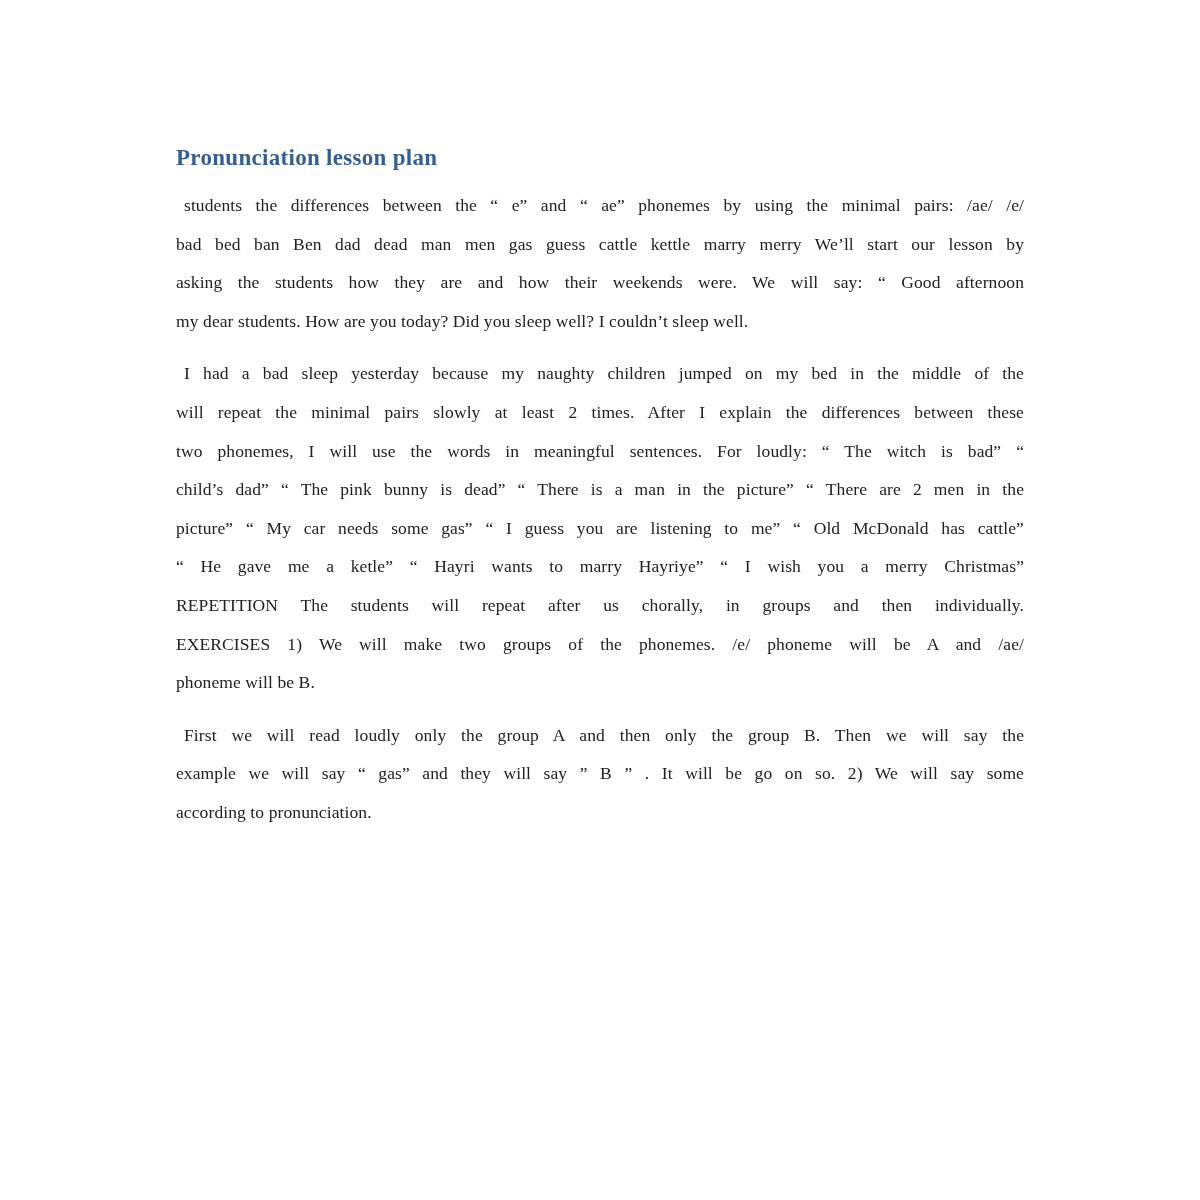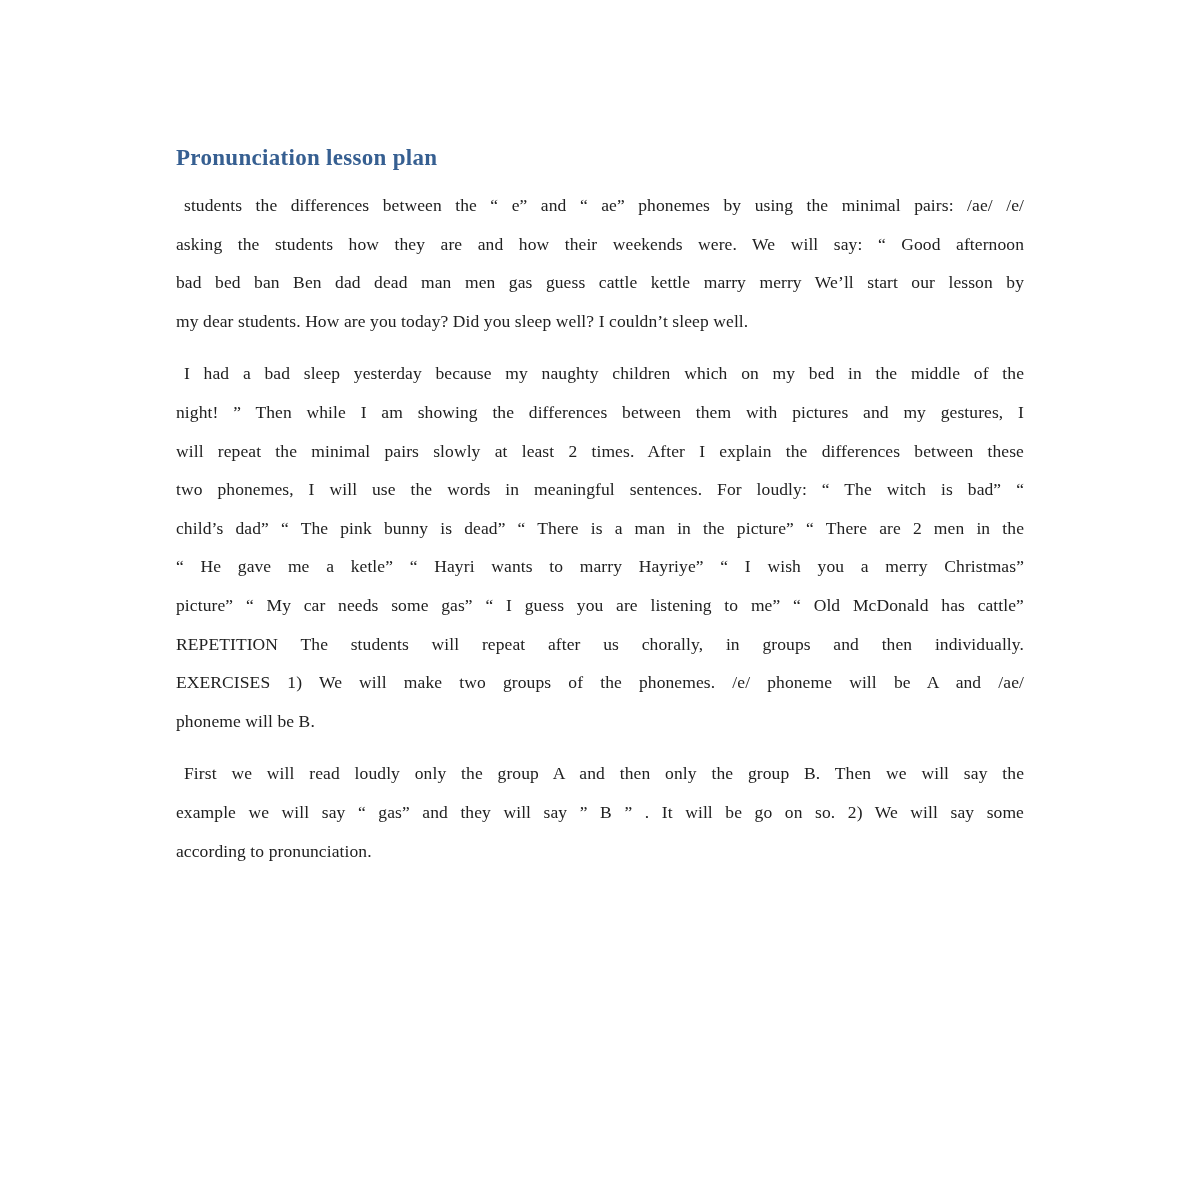--- a/index.html
+++ b/index.html
@@ -48,32 +48,31 @@
 </style>
 </head>
 <body>
 
 <div class="canvas" style="background: rgb(255, 255, 255);">
   <div class="page-content">
     <h1 class="doc-title" style="color: rgb(54, 95, 145);">Pronunciation lesson plan</h1>
     <div id="paragraphs" style="color: rgb(33, 33, 33);">
         <div class="para">
           <div class="line">students the differences between the “ e” and “ ae” phonemes by using the minimal pairs: /ae/ /e/</div>
+          <div class="line">bad bed ban Ben dad dead man men gas guess cattle kettle marry merry We’ll start our lesson by</div>
           <div class="line">asking the students how they are and how their weekends were. We will say: “ Good afternoon</div>
-          <div class="line">bad bed ban Ben dad dead man men gas guess cattle kettle marry merry We’ll start our lesson by</div>
           <div class="line last">my dear students. How are you today? Did you sleep well? I couldn’t sleep well.</div>
         </div>
         <div class="para">
-          <div class="line">I had a bad sleep yesterday because my naughty children which on my bed in the middle of the</div>
-          <div class="line">night! ” Then while I am showing the differences between them with pictures and my gestures, I</div>
+          <div class="line">I had a bad sleep yesterday because my naughty children jumped on my bed in the middle of the</div>
           <div class="line">will repeat the minimal pairs slowly at least 2 times. After I explain the differences between these</div>
           <div class="line">two phonemes, I will use the words in meaningful sentences. For loudly: “ The witch is bad” “</div>
           <div class="line">child’s dad” “ The pink bunny is dead” “ There is a man in the picture” “ There are 2 men in the</div>
+          <div class="line">picture” “ My car needs some gas” “ I guess you are listening to me” “ Old McDonald has cattle”</div>
           <div class="line">“ He gave me a ketle” “ Hayri wants to marry Hayriye” “ I wish you a merry Christmas”</div>
-          <div class="line">picture” “ My car needs some gas” “ I guess you are listening to me” “ Old McDonald has cattle”</div>
           <div class="line">REPETITION The students will repeat after us chorally, in groups and then individually.</div>
           <div class="line">EXERCISES 1) We will make two groups of the phonemes. /e/ phoneme will be A and /ae/</div>
           <div class="line last">phoneme will be B.</div>
         </div>
         <div class="para">
           <div class="line">First we will read loudly only the group A and then only the group B. Then we will say the</div>
           <div class="line">example we will say “ gas” and they will say ” B ” . It will be go on so. 2) We will say some</div>
           <div class="line last">according to pronunciation.</div>
         </div>
       </div>

